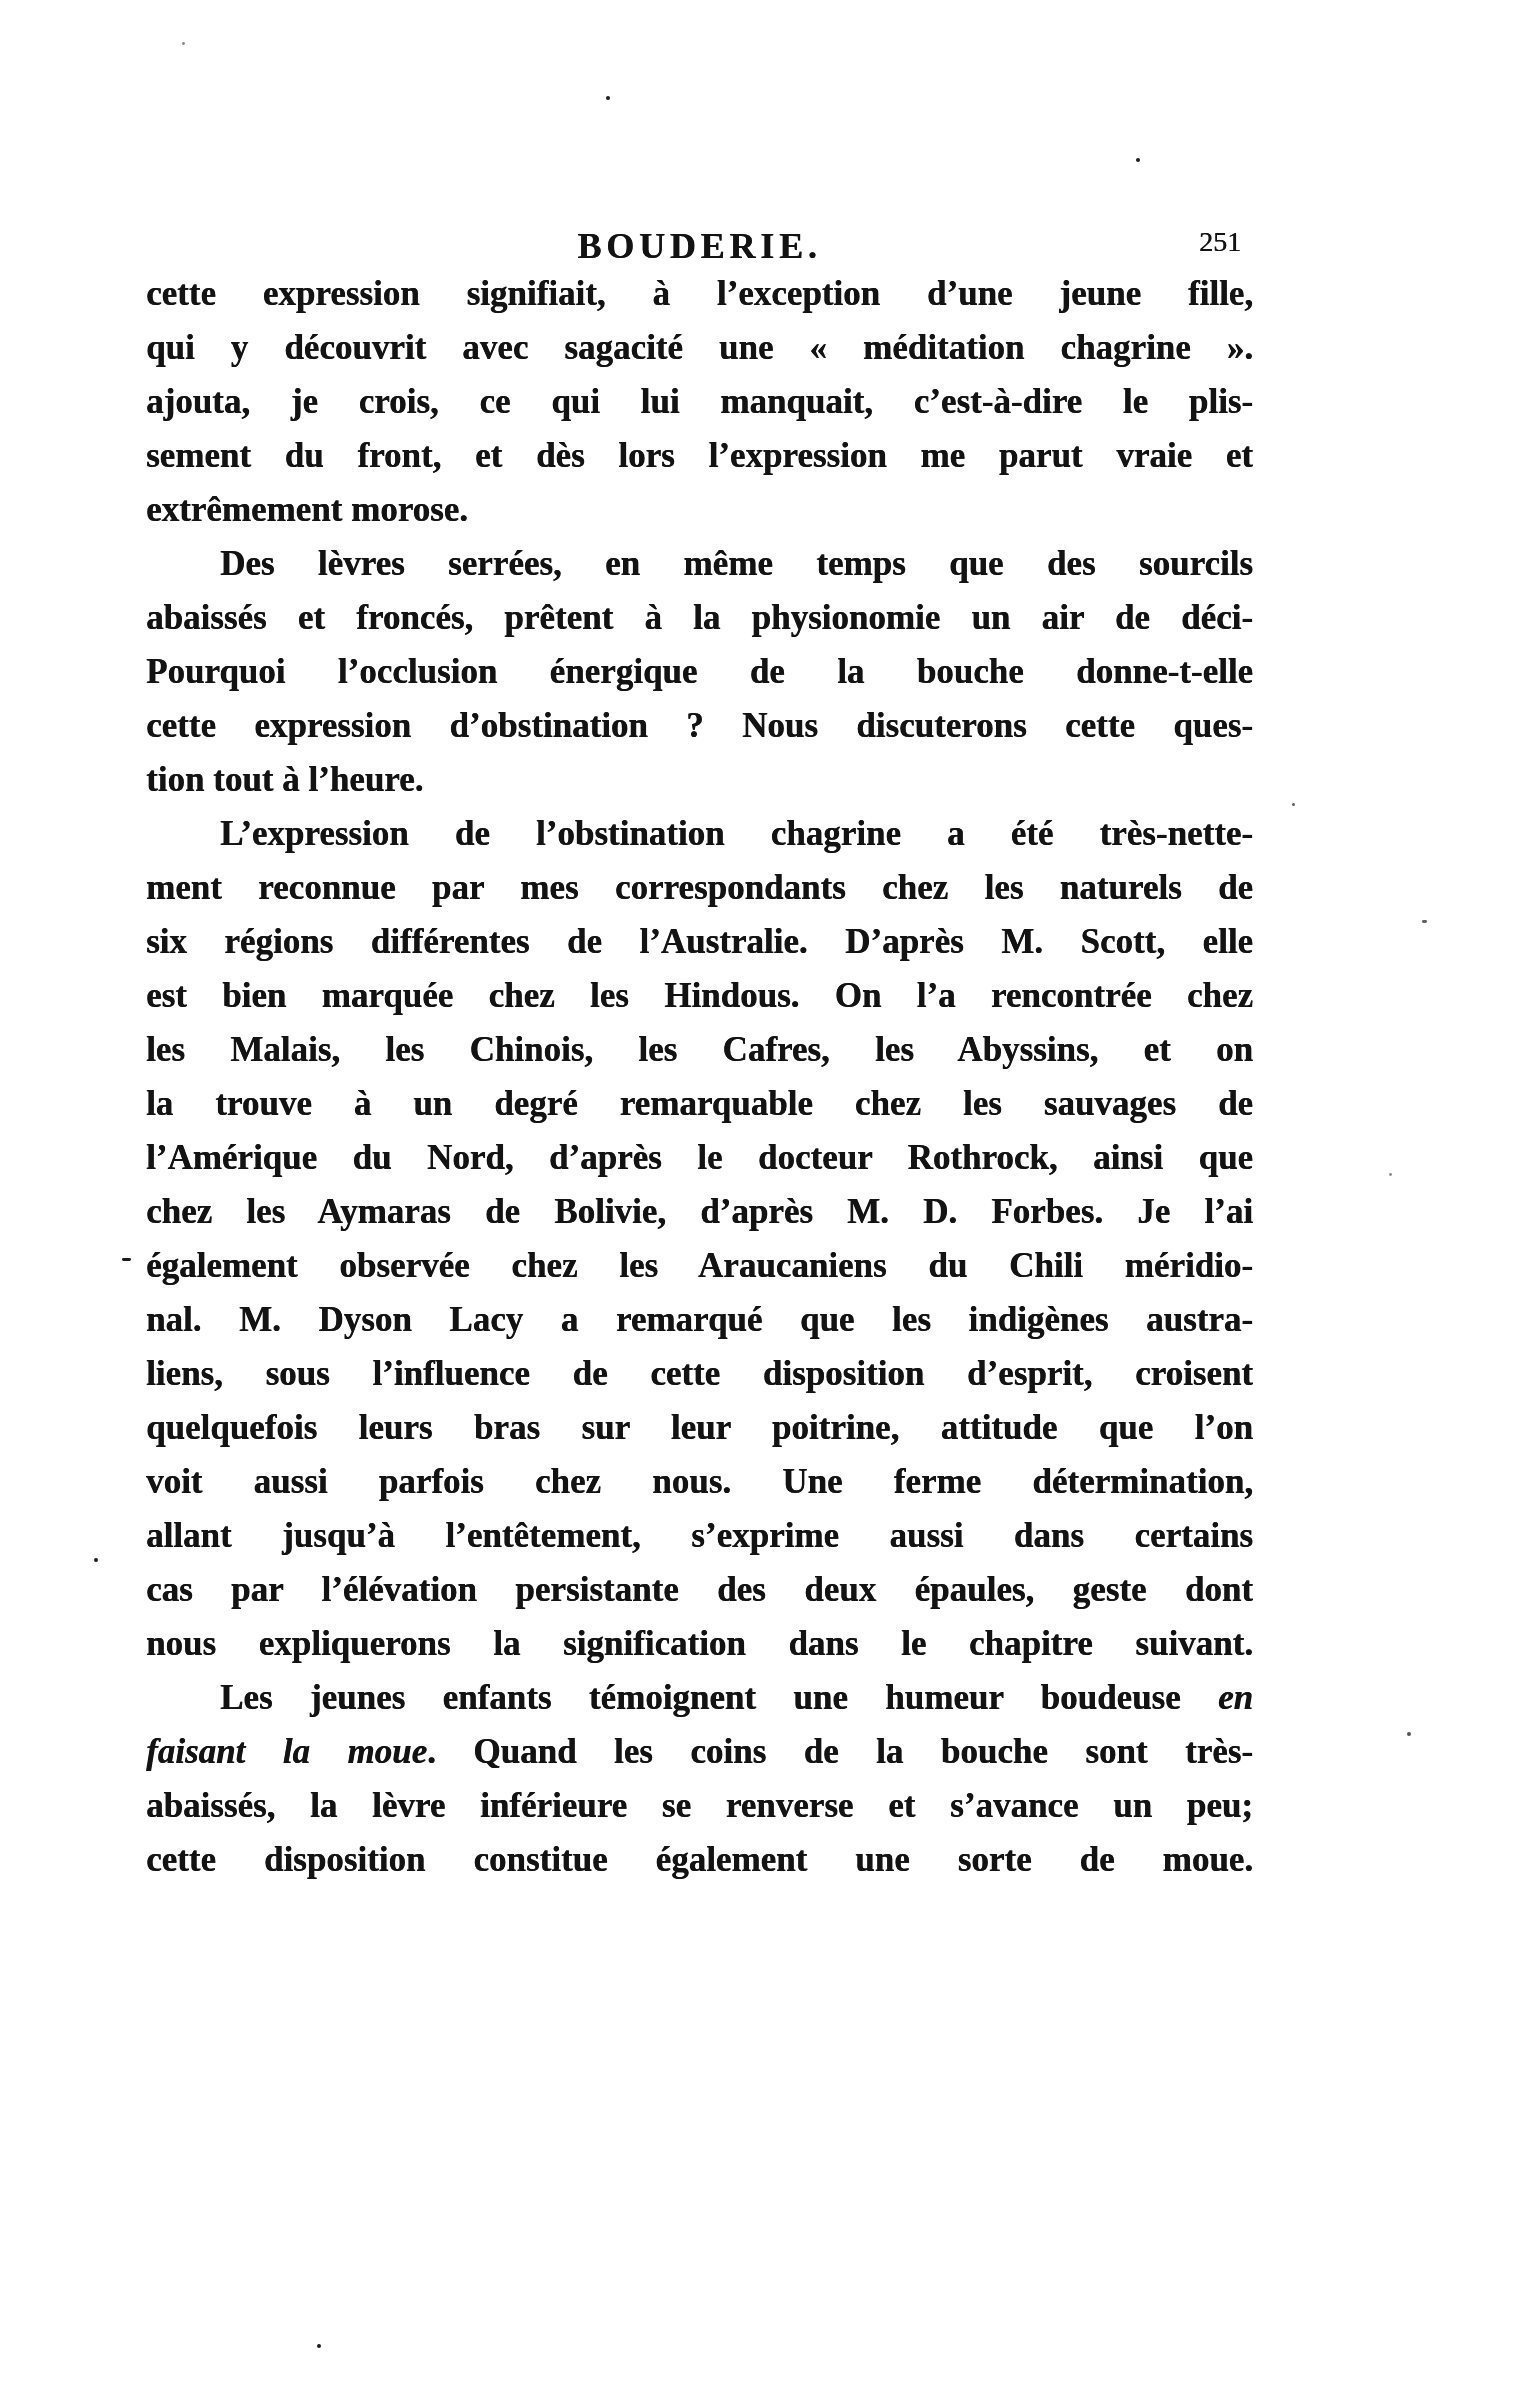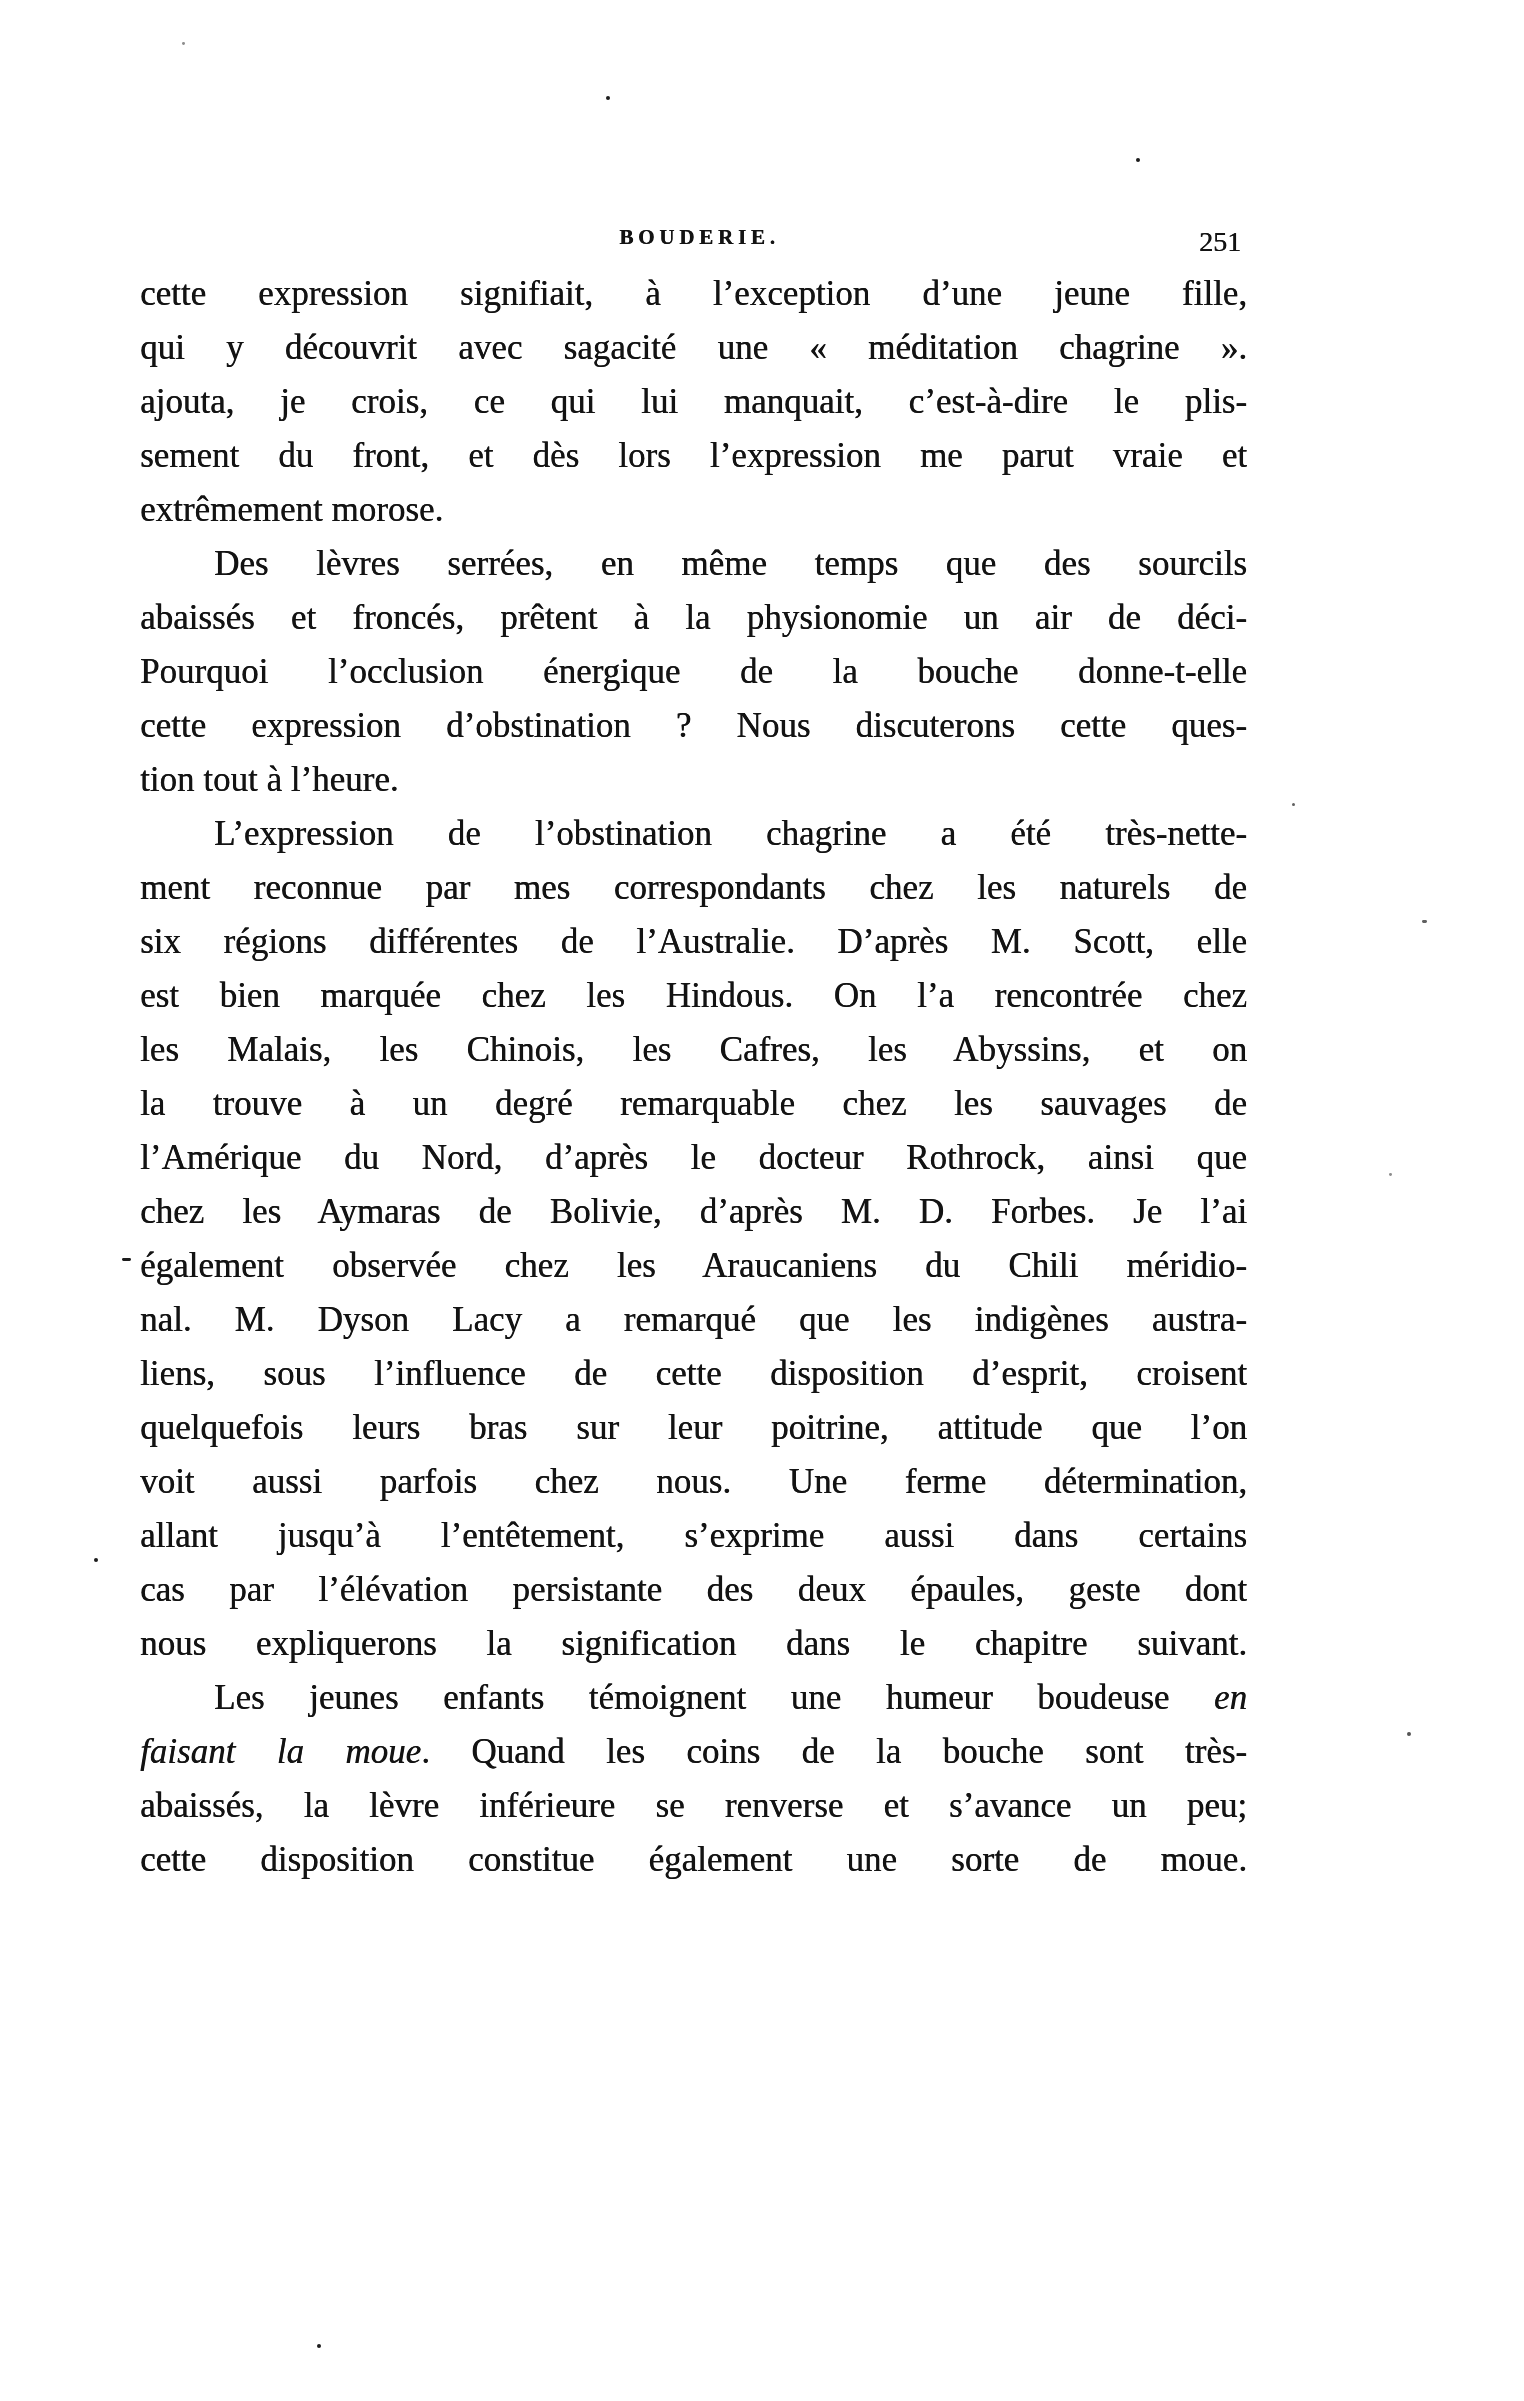--- a/index.html
+++ b/index.html
@@ -21,37 +21,38 @@
     left: 146px;
     top: 225px;
     width: 1107px;
     height: 48px;
   }
   .running-title {
     position: absolute;
     left: 0; right: 0;
     text-align: center;
     font-weight: bold;
-    font-size: 21px;
+    font-size: 36px;
     letter-spacing: 4.8px;
     text-shadow: 0.4px 0 0 currentColor;
   }
   .page-number {
     position: absolute;
     right: 12px;
     top: 1px;
     font-size: 28px;
     text-shadow: 0.4px 0 0 currentColor;
   }
   
   .text-block {
     position: absolute;
-    left: 140px;
+    left: 146px;
     top: 267px;
     width: 1107px;
+    font-weight: bold;
   }
   .para { margin: 0; padding: 0; }
   .line {
     font-size: 35px;
     line-height: 54px;
     height: 54px;
     text-align: justify;
     text-align-last: justify;
     overflow: hidden;
     white-space: normal;

